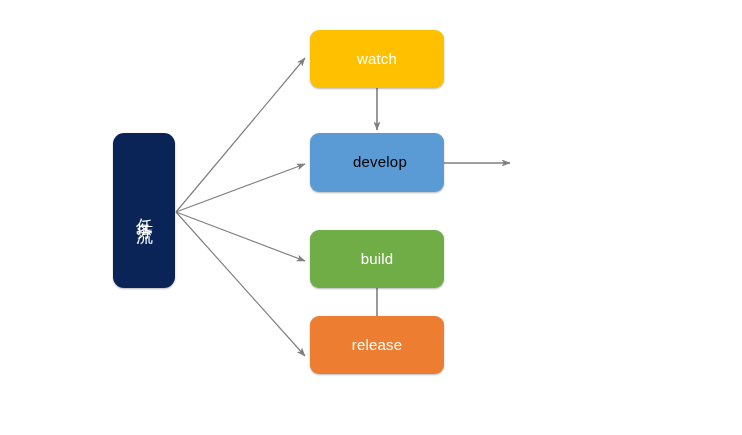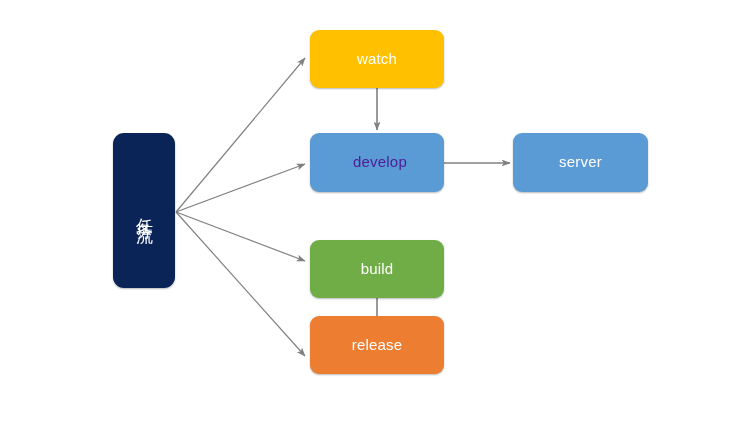--- a/index.html
+++ b/index.html
@@ -74,21 +74,21 @@
   }
   #node-server {
     left: 513px;
     top: 133px;
     width: 135px;
     height: 59px;
     background: #5b9bd5;
   }
   #node-build {
     left: 310px;
-    top: 240px;
+    top: 230px;
     width: 134px;
     height: 58px;
     background: #70ad47;
   }
   #node-release {
     left: 310px;
     top: 316px;
     width: 134px;
     height: 58px;
     background: #ed7d31;
@@ -119,27 +119,24 @@
   </svg>
 
   <div class="node" id="node-source" style="background: rgb(10, 36, 88); color: rgb(255, 255, 255);">
     <span class="node-label">任务流</span>
   </div>
 
   <div class="node" id="node-watch" style="background: rgb(255, 192, 0); color: rgb(255, 255, 255);">
     <span class="node-label">watch</span>
   </div>
 
-  <div class="node" id="node-develop" style="background: rgb(91, 155, 213); color: #4c1d95; padding-left: 6px;">
+  <div class="node" id="node-develop" style="background: rgb(91, 155, 213); color: #000000; padding-left: 6px;">
     <span class="node-label">develop</span>
   </div>
 
-  <div class="node" id="node-server" style="background: rgb(91, 155, 213); color: rgb(255, 255, 255);">
-    <span class="node-label">server</span>
-  </div>
 
   <div class="node" id="node-build" style="background: rgb(112, 173, 71); color: rgb(255, 255, 255);">
     <span class="node-label">build</span>
   </div>
 
   <div class="node" id="node-release" style="background: rgb(237, 125, 49); color: rgb(255, 255, 255);">
     <span class="node-label">release</span>
   </div>
 
 </div>

